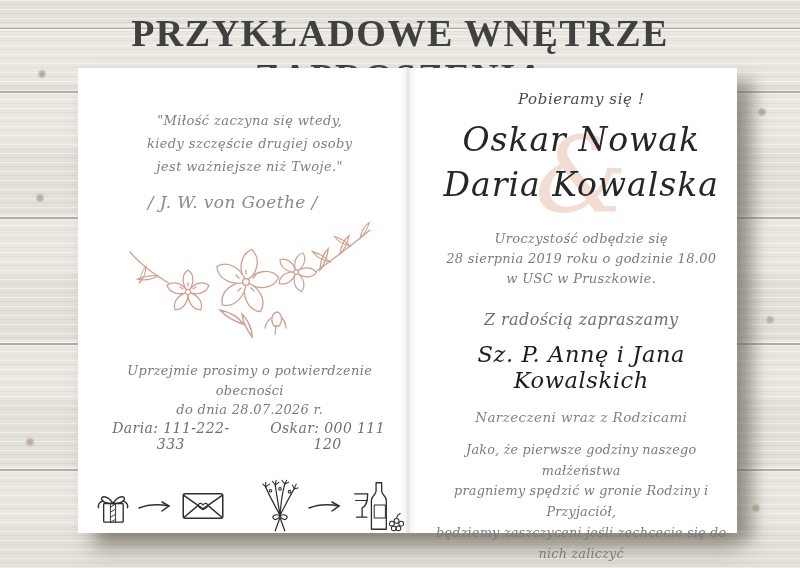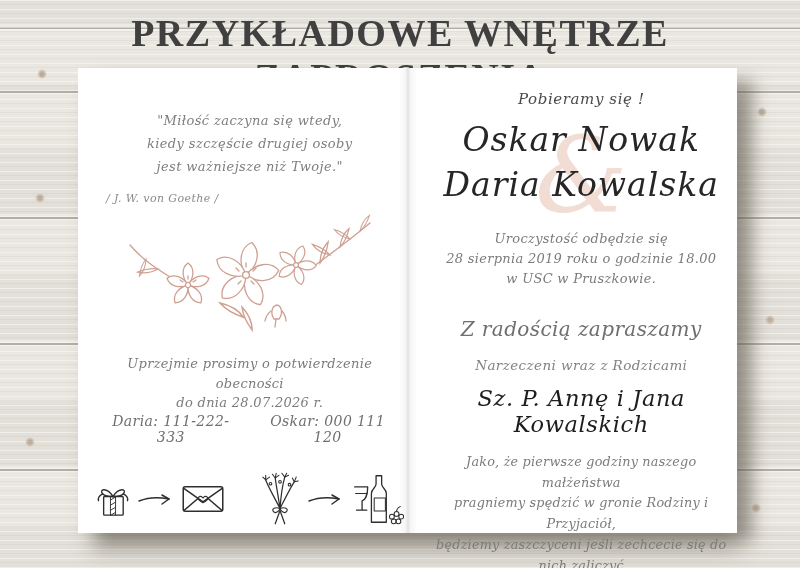--- a/index.html
+++ b/index.html
@@ -32,35 +32,35 @@
   .fold{
     position:absolute;left:50%;top:0;bottom:0;width:18px;transform:translateX(-50%);
     background:linear-gradient(to right, rgba(0,0,0,0) 0%, rgba(0,0,0,.04) 38%, rgba(115,105,95,.20) 50%, rgba(0,0,0,.04) 62%, rgba(0,0,0,0) 100%);
   }
   .page{width:50%;box-sizing:border-box;text-align:center;position:relative;}
   .page-left{padding:42px 14px 0 28px;}
   .page-right{padding:22px 0 0 18px;}
   .script{font-style:italic;}
   .multiline{white-space:pre-line;}
   .quote-text{font-size:13px;line-height:1.75;color:#7e7e7e;letter-spacing:.4px;}
-  .quote-attribution{font-size:11px;color:#8a8a8a;text-align:left;padding-right:34px;margin-top:14px;letter-spacing:.4px;}
+  .quote-attribution{font-size:17px;color:#8a8a8a;text-align:center;padding-right:34px;margin-top:14px;letter-spacing:.4px;}
   .flower-wrap{margin:2px auto 0;width:252px;height:138px;}
   .rsvp-text{font-size:13px;line-height:1.5;color:#7b7b7b;margin-top:9px;letter-spacing:.3px;}
   .contacts{margin-top:0;display:flex;justify-content:center;gap:26px;font-size:14px;color:#6f6f6f;letter-spacing:.4px;}
   .icons-row{margin-top:26px;display:flex;justify-content:center;align-items:center;gap:34px;}
   .icon-group{display:flex;align-items:center;gap:7px;}
   .announcement{font-size:15px;color:#4a4a4a;letter-spacing:.6px;}
   .names{position:relative;margin-top:10px;}
   .ampersand{
     position:absolute;left:50%;top:6px;transform:translateX(-50%);
     font-size:104px;line-height:1;color:#f1ddd4;font-style:italic;z-index:0;
   }
   .bride-name,.groom-name{position:relative;z-index:1;font-size:33px;color:#262626;letter-spacing:1px;line-height:1.35;}
   .ceremony-text{margin-top:22px;font-size:13px;line-height:1.55;color:#7b7b7b;letter-spacing:.3px;}
-  .invite-line{margin-top:27px;font-size:20px;color:#6f6f6f;letter-spacing:.4px;}
+  .invite-line{margin-top:20px;font-size:16px;color:#6f6f6f;letter-spacing:.4px;}
   .guest-names{margin-top:12px;font-size:22.5px;color:#1d1d1d;letter-spacing:.6px;}
   .hosts-line{margin-top:16px;font-size:13.5px;color:#828282;letter-spacing:.4px;}
   .party-text{margin-top:15px;font-size:12.8px;line-height:1.64;color:#7b7b7b;letter-spacing:.2px;}
   svg{display:block;}
 </style>
 </head>
 <body>
 
 <div class="header-title">PRZYKŁADOWE WNĘTRZE ZAPROSZENIA</div>
 
@@ -206,22 +206,22 @@
     <div class="script announcement">Pobieramy się !</div>
     <div class="names">
       <div class="ampersand">&amp;</div>
       <div class="script groom-name">Oskar Nowak</div>
       <div class="script bride-name">Daria Kowalska</div>
     </div>
     <div class="script multiline ceremony-text">Uroczystość odbędzie się
 28 sierpnia 2019 roku o godzinie 18.00
 w USC w Pruszkowie.</div>
     <div class="script invite-line">Z radością zapraszamy</div>
+    <div class="script guest-names">Sz. P. Annę i Jana Kowalskich</div>
     <div class="script hosts-line">Narzeczeni wraz z Rodzicami</div>
-    <div class="script guest-names">Sz. P. Annę i Jana Kowalskich</div>
     <div class="script multiline party-text">Jako, że pierwsze godziny naszego małżeństwa
 pragniemy spędzić w gronie Rodziny i Przyjaciół,
 będziemy zaszczyceni jeśli zechcecie się do nich zaliczyć
 i swoją obecnością uświetnicie przyjęcie weselne,
 które odbędzie się w restauracji "Arka" w Milanówku
 przy ulicy Jasnej 8.</div>
   </div>
 
   <div class="fold"></div>
 </div>

